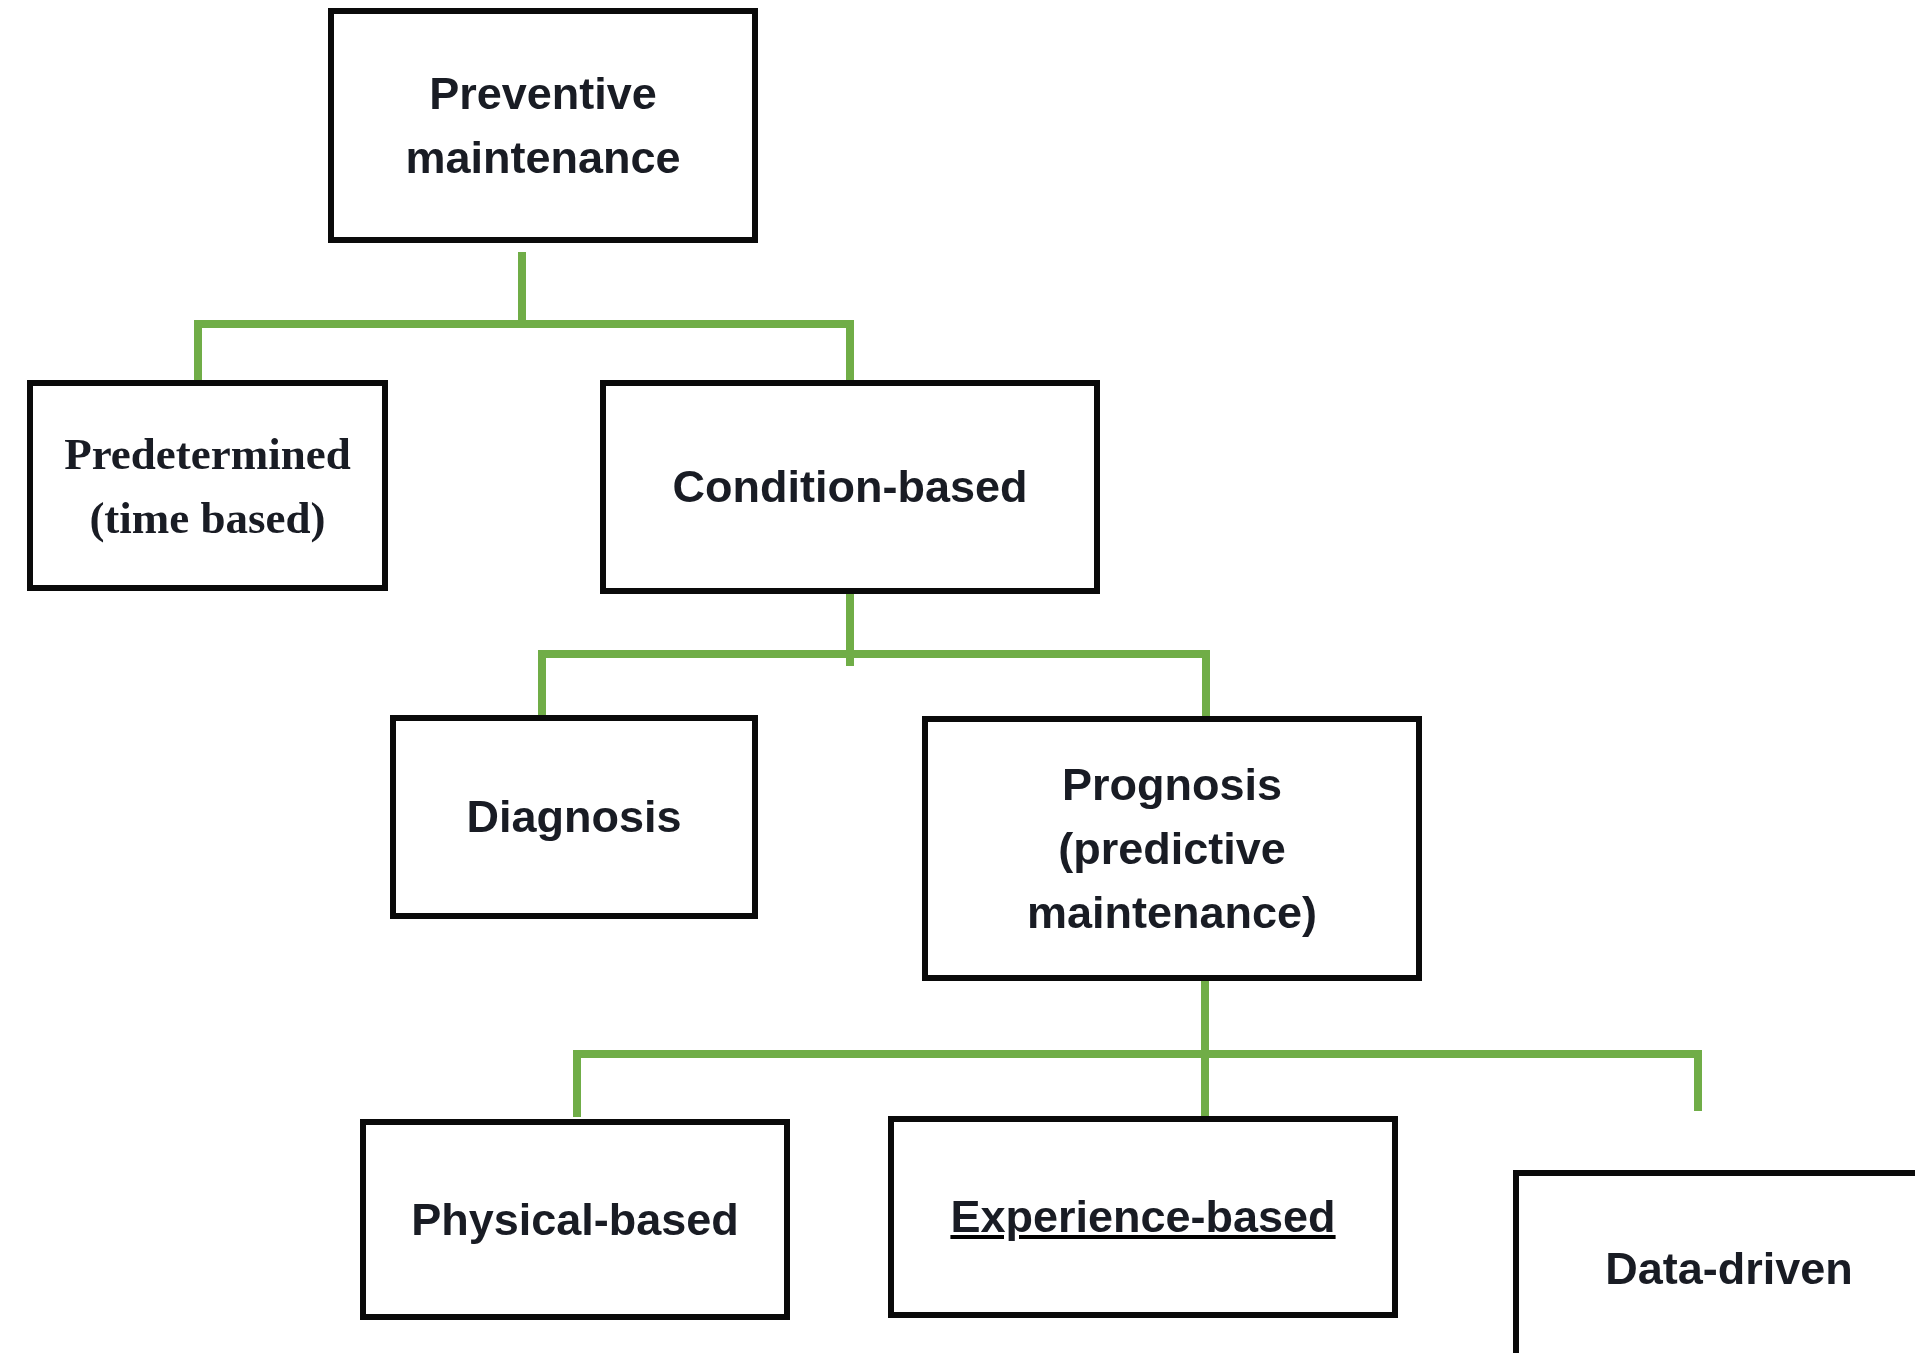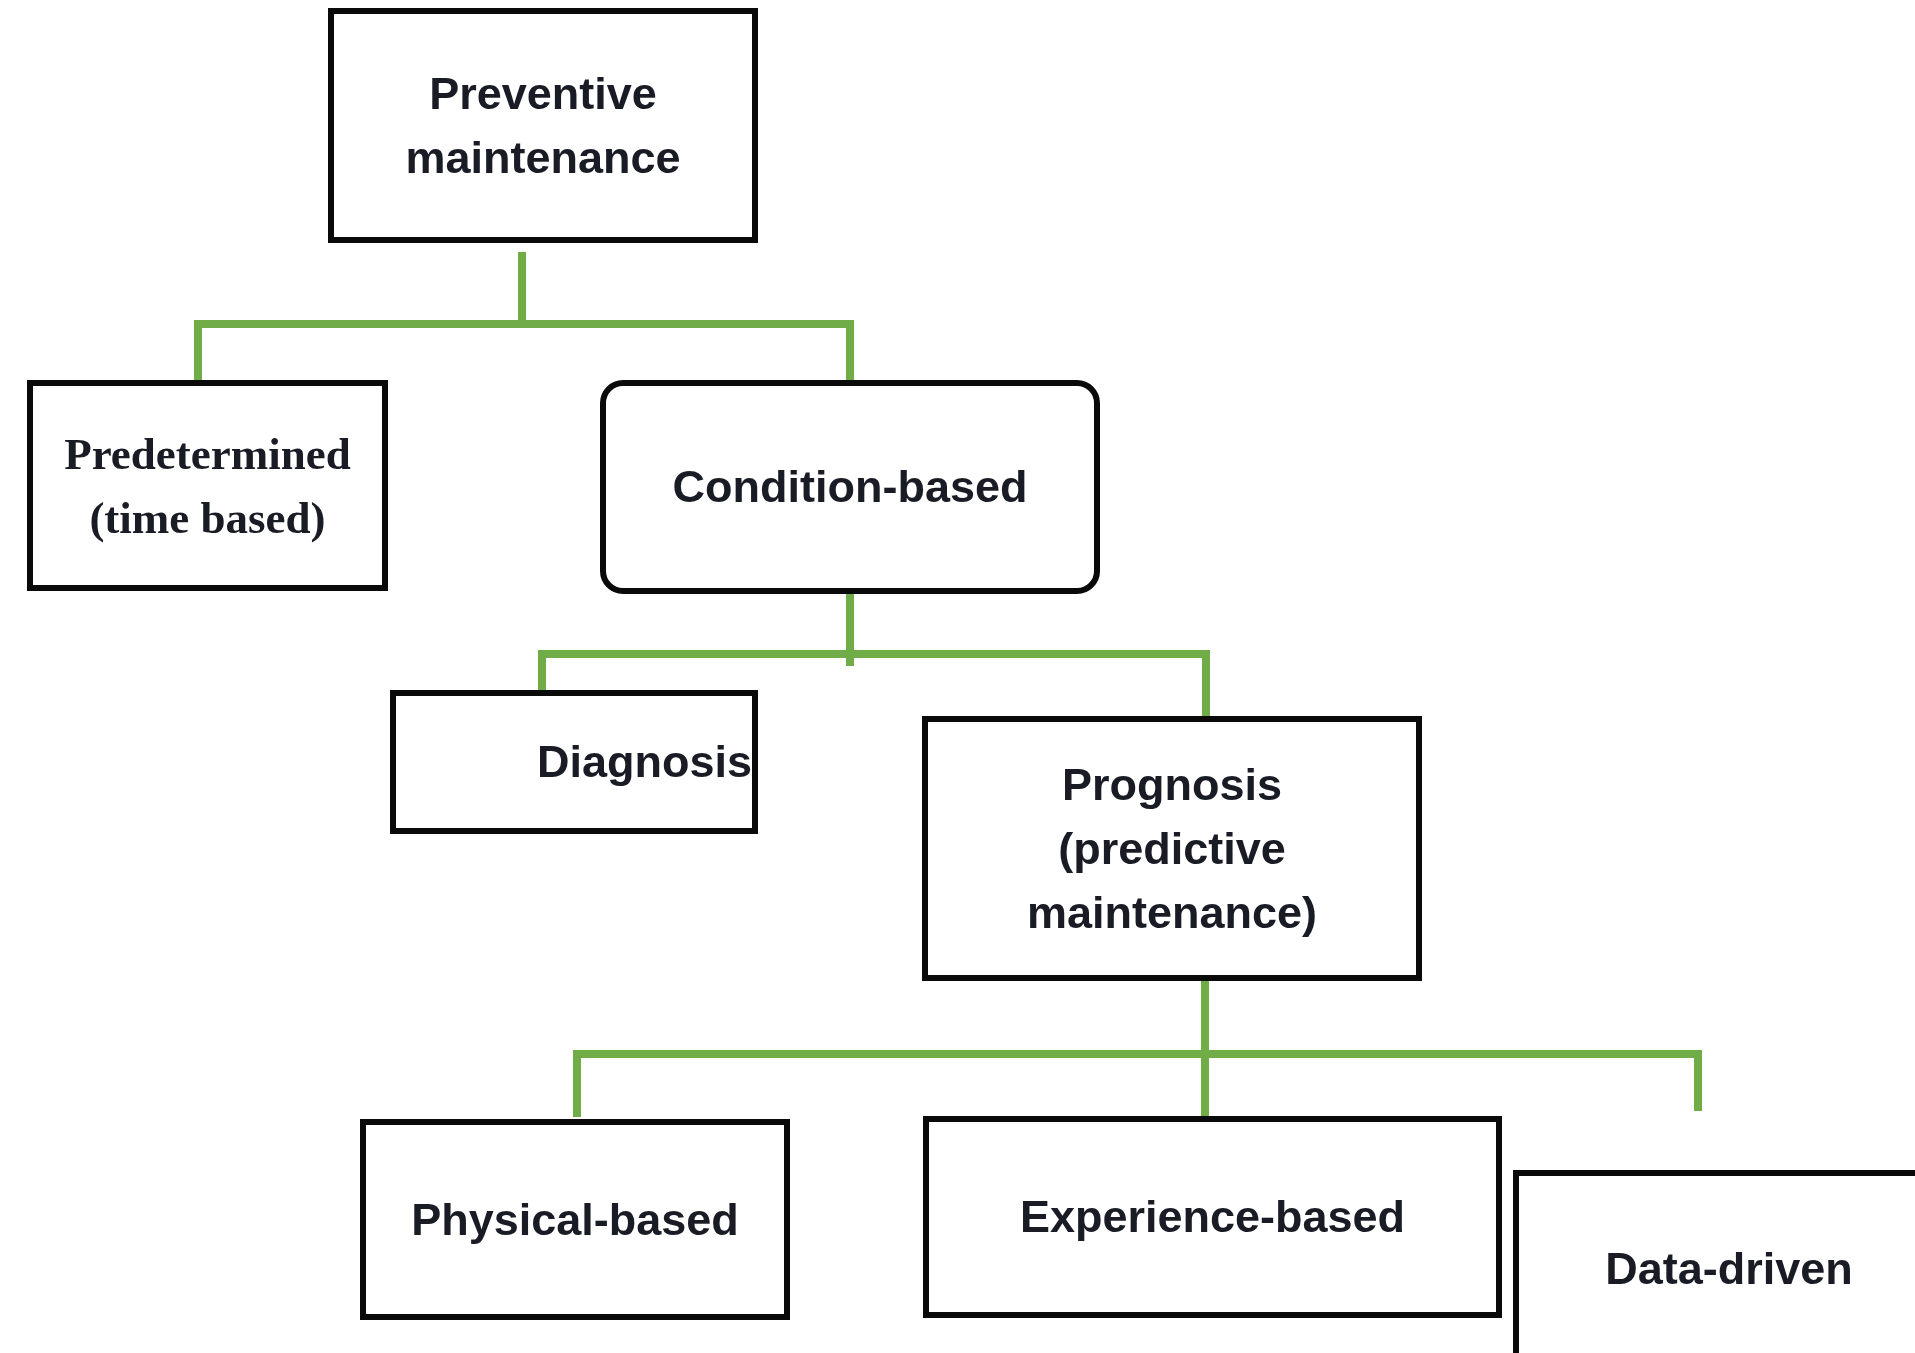--- a/index.html
+++ b/index.html
@@ -38,25 +38,25 @@
     letter-spacing: 0px;
   }
   .conn {
     position: absolute;
     background: var(--connector);
     z-index: 1;
   }
   
   #n-preventive   { left: 328px;  top: 8px;   width: 430px; height: 235px; }
   #n-predetermined{ left: 27px;   top: 380px;  width: 361px; height: 211px; font-family: Liberation Serif, serif; }
-  #n-condition    { left: 600px;  top: 380px;  width: 500px; height: 214px; border-radius: 23px; }
-  #n-diagnosis    { left: 390px;  top: 690px;  width: 368px; height: 144px; justify-content: flex-end; }
+  #n-condition    { left: 600px;  top: 380px;  width: 500px; height: 214px; }
+  #n-diagnosis    { left: 390px;  top: 715px;  width: 368px; height: 204px; }
   #n-prognosis    { left: 922px;  top: 716px;  width: 500px; height: 265px; }
   #n-physical     { left: 360px;  top: 1119px; width: 430px; height: 201px; }
-  #n-experience   { left: 923px;  top: 1116px; width: 579px; height: 202px; }
+  #n-experience   { left: 888px;  top: 1116px; width: 510px; height: 202px; text-decoration: underline; }
   #n-datadriven   { left: 1513px; top: 1170px; width: 432px; height: 197px; }
   
   #c-1v  { left: 518px;  top: 252px;  width: 8px;    height: 76px;  }
   #c-1h  { left: 194px;  top: 320px;  width: 660px;  height: 8px;   }
   #c-1vl { left: 194px;  top: 322px;  width: 8px;    height: 60px;  }
   #c-1vr { left: 846px;  top: 322px;  width: 8px;    height: 60px;  }
   #c-2v  { left: 846px;  top: 590px;  width: 8px;    height: 76px;  }
   #c-2h  { left: 538px;  top: 650px;  width: 672px;  height: 8px;   }
   #c-2vl { left: 538px;  top: 652px;  width: 8px;    height: 65px;  }
   #c-2vr { left: 1202px; top: 652px;  width: 8px;    height: 66px;  }

